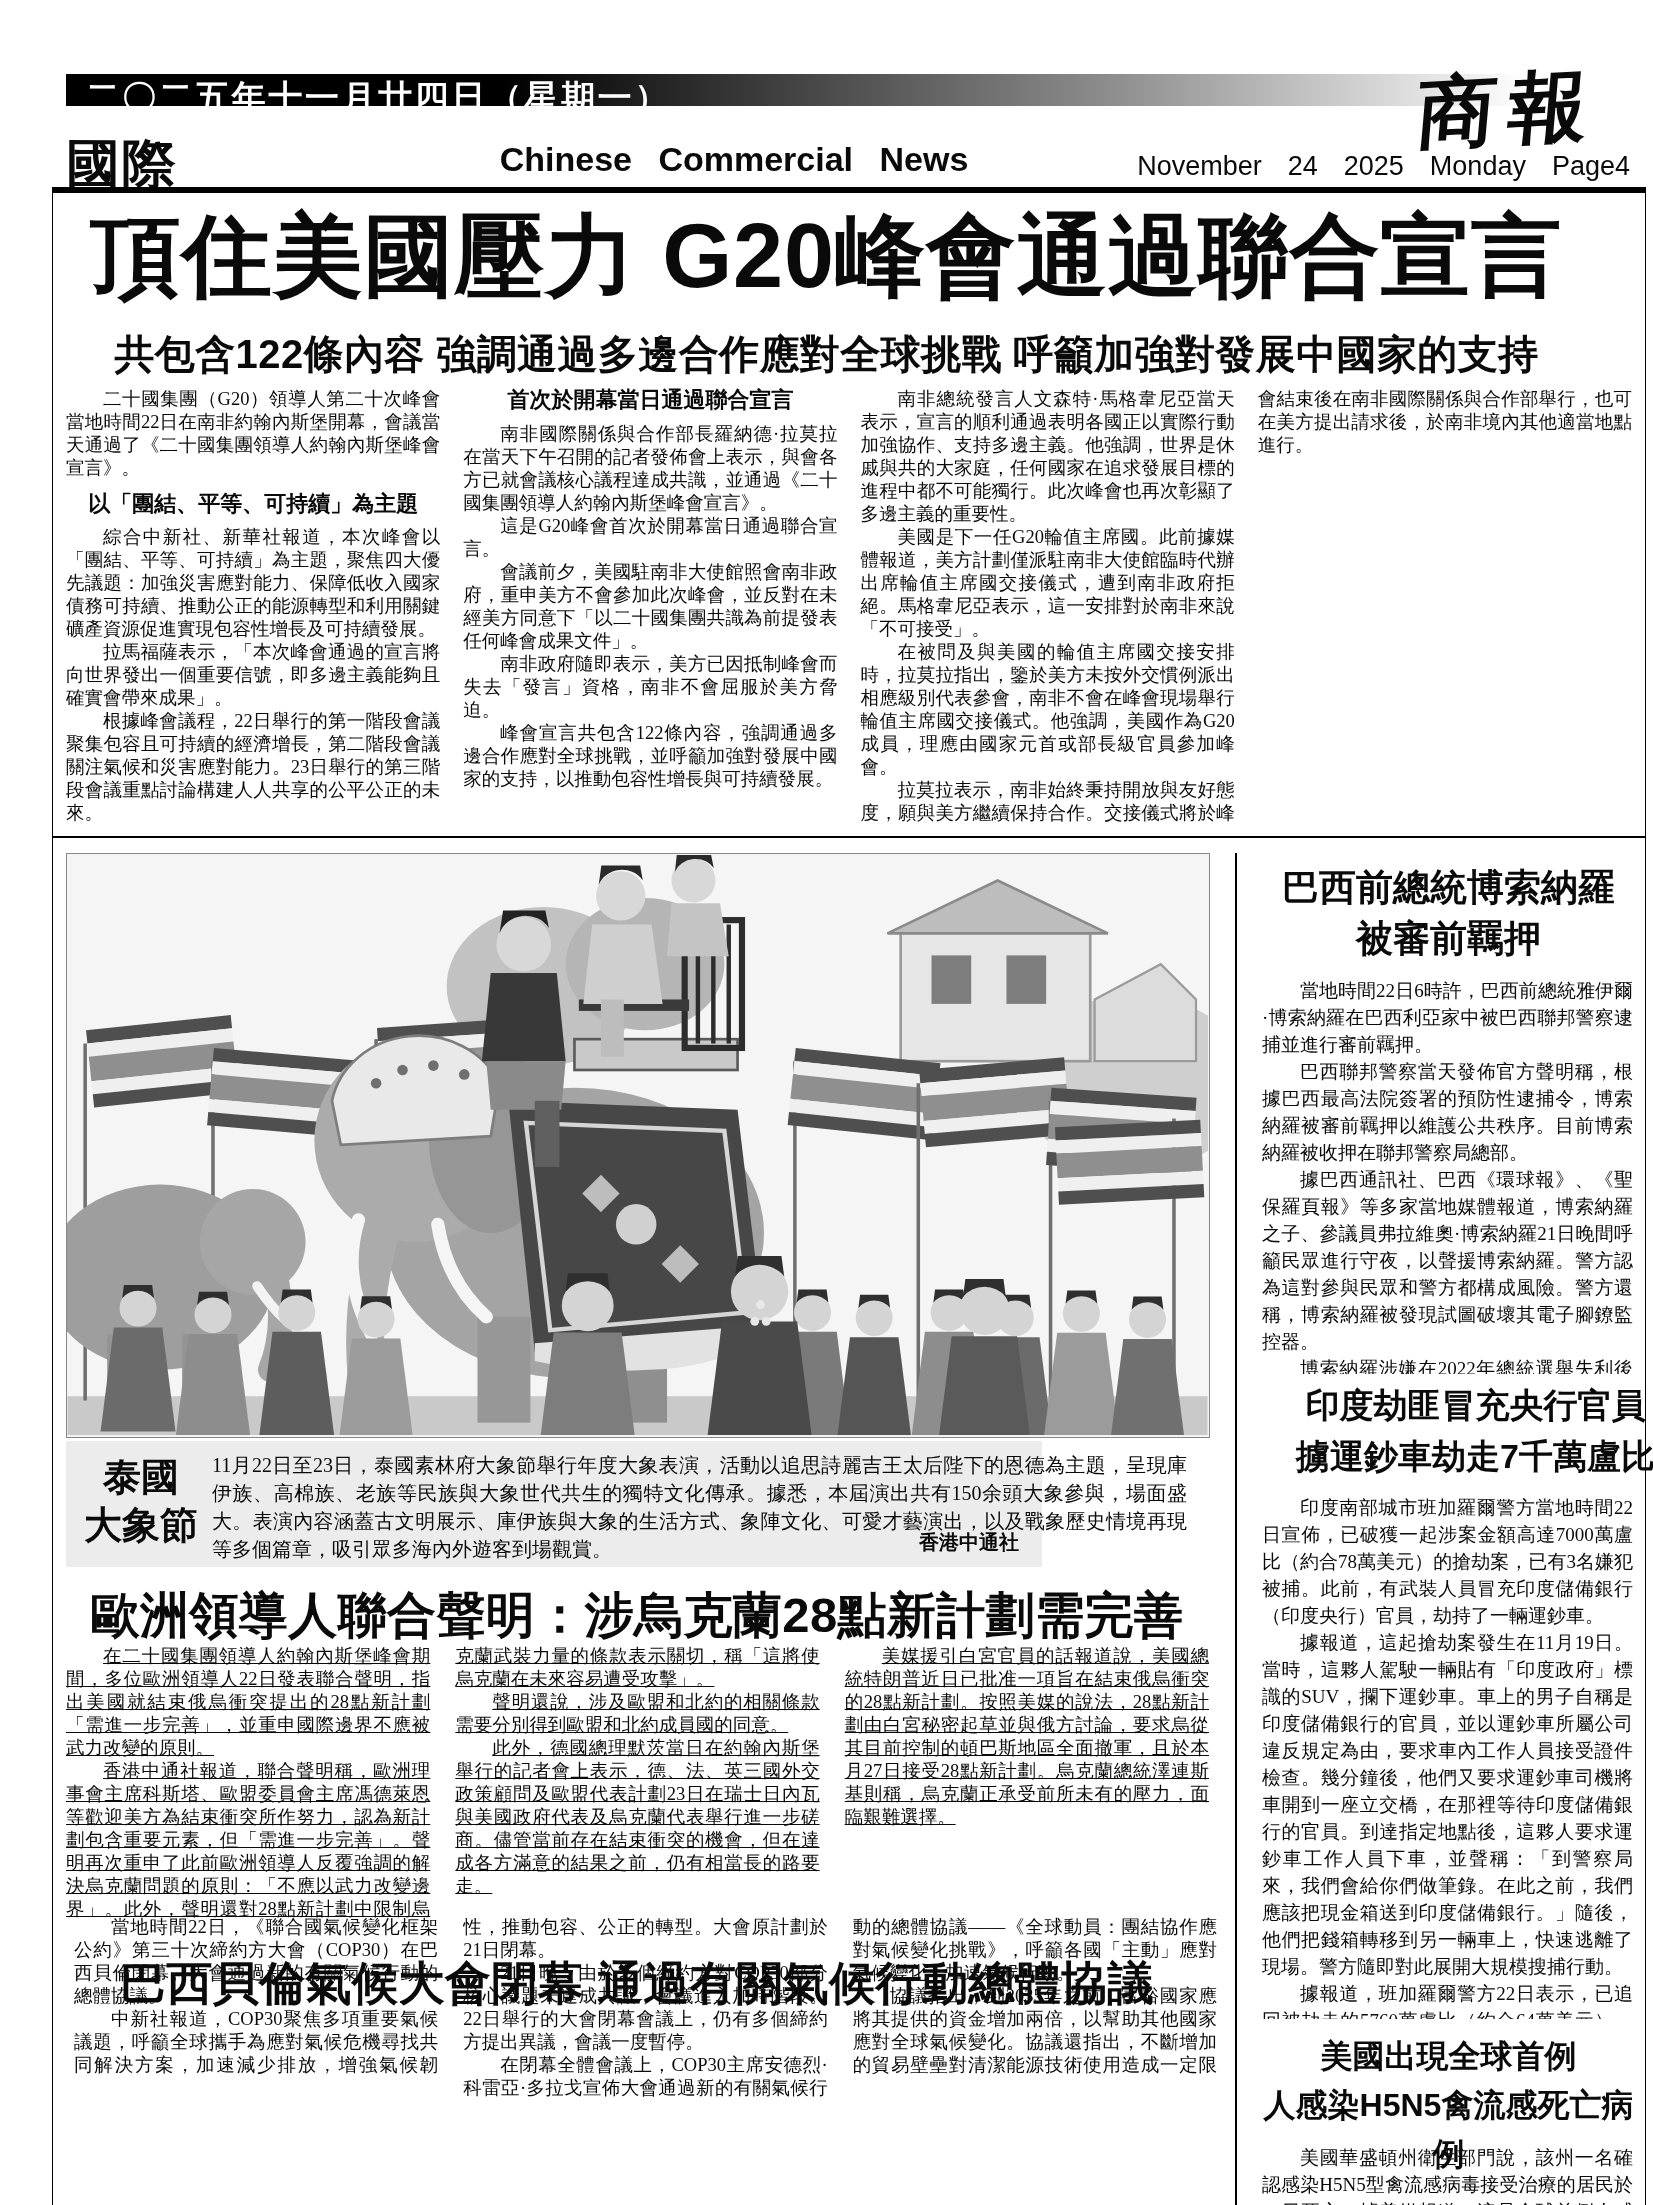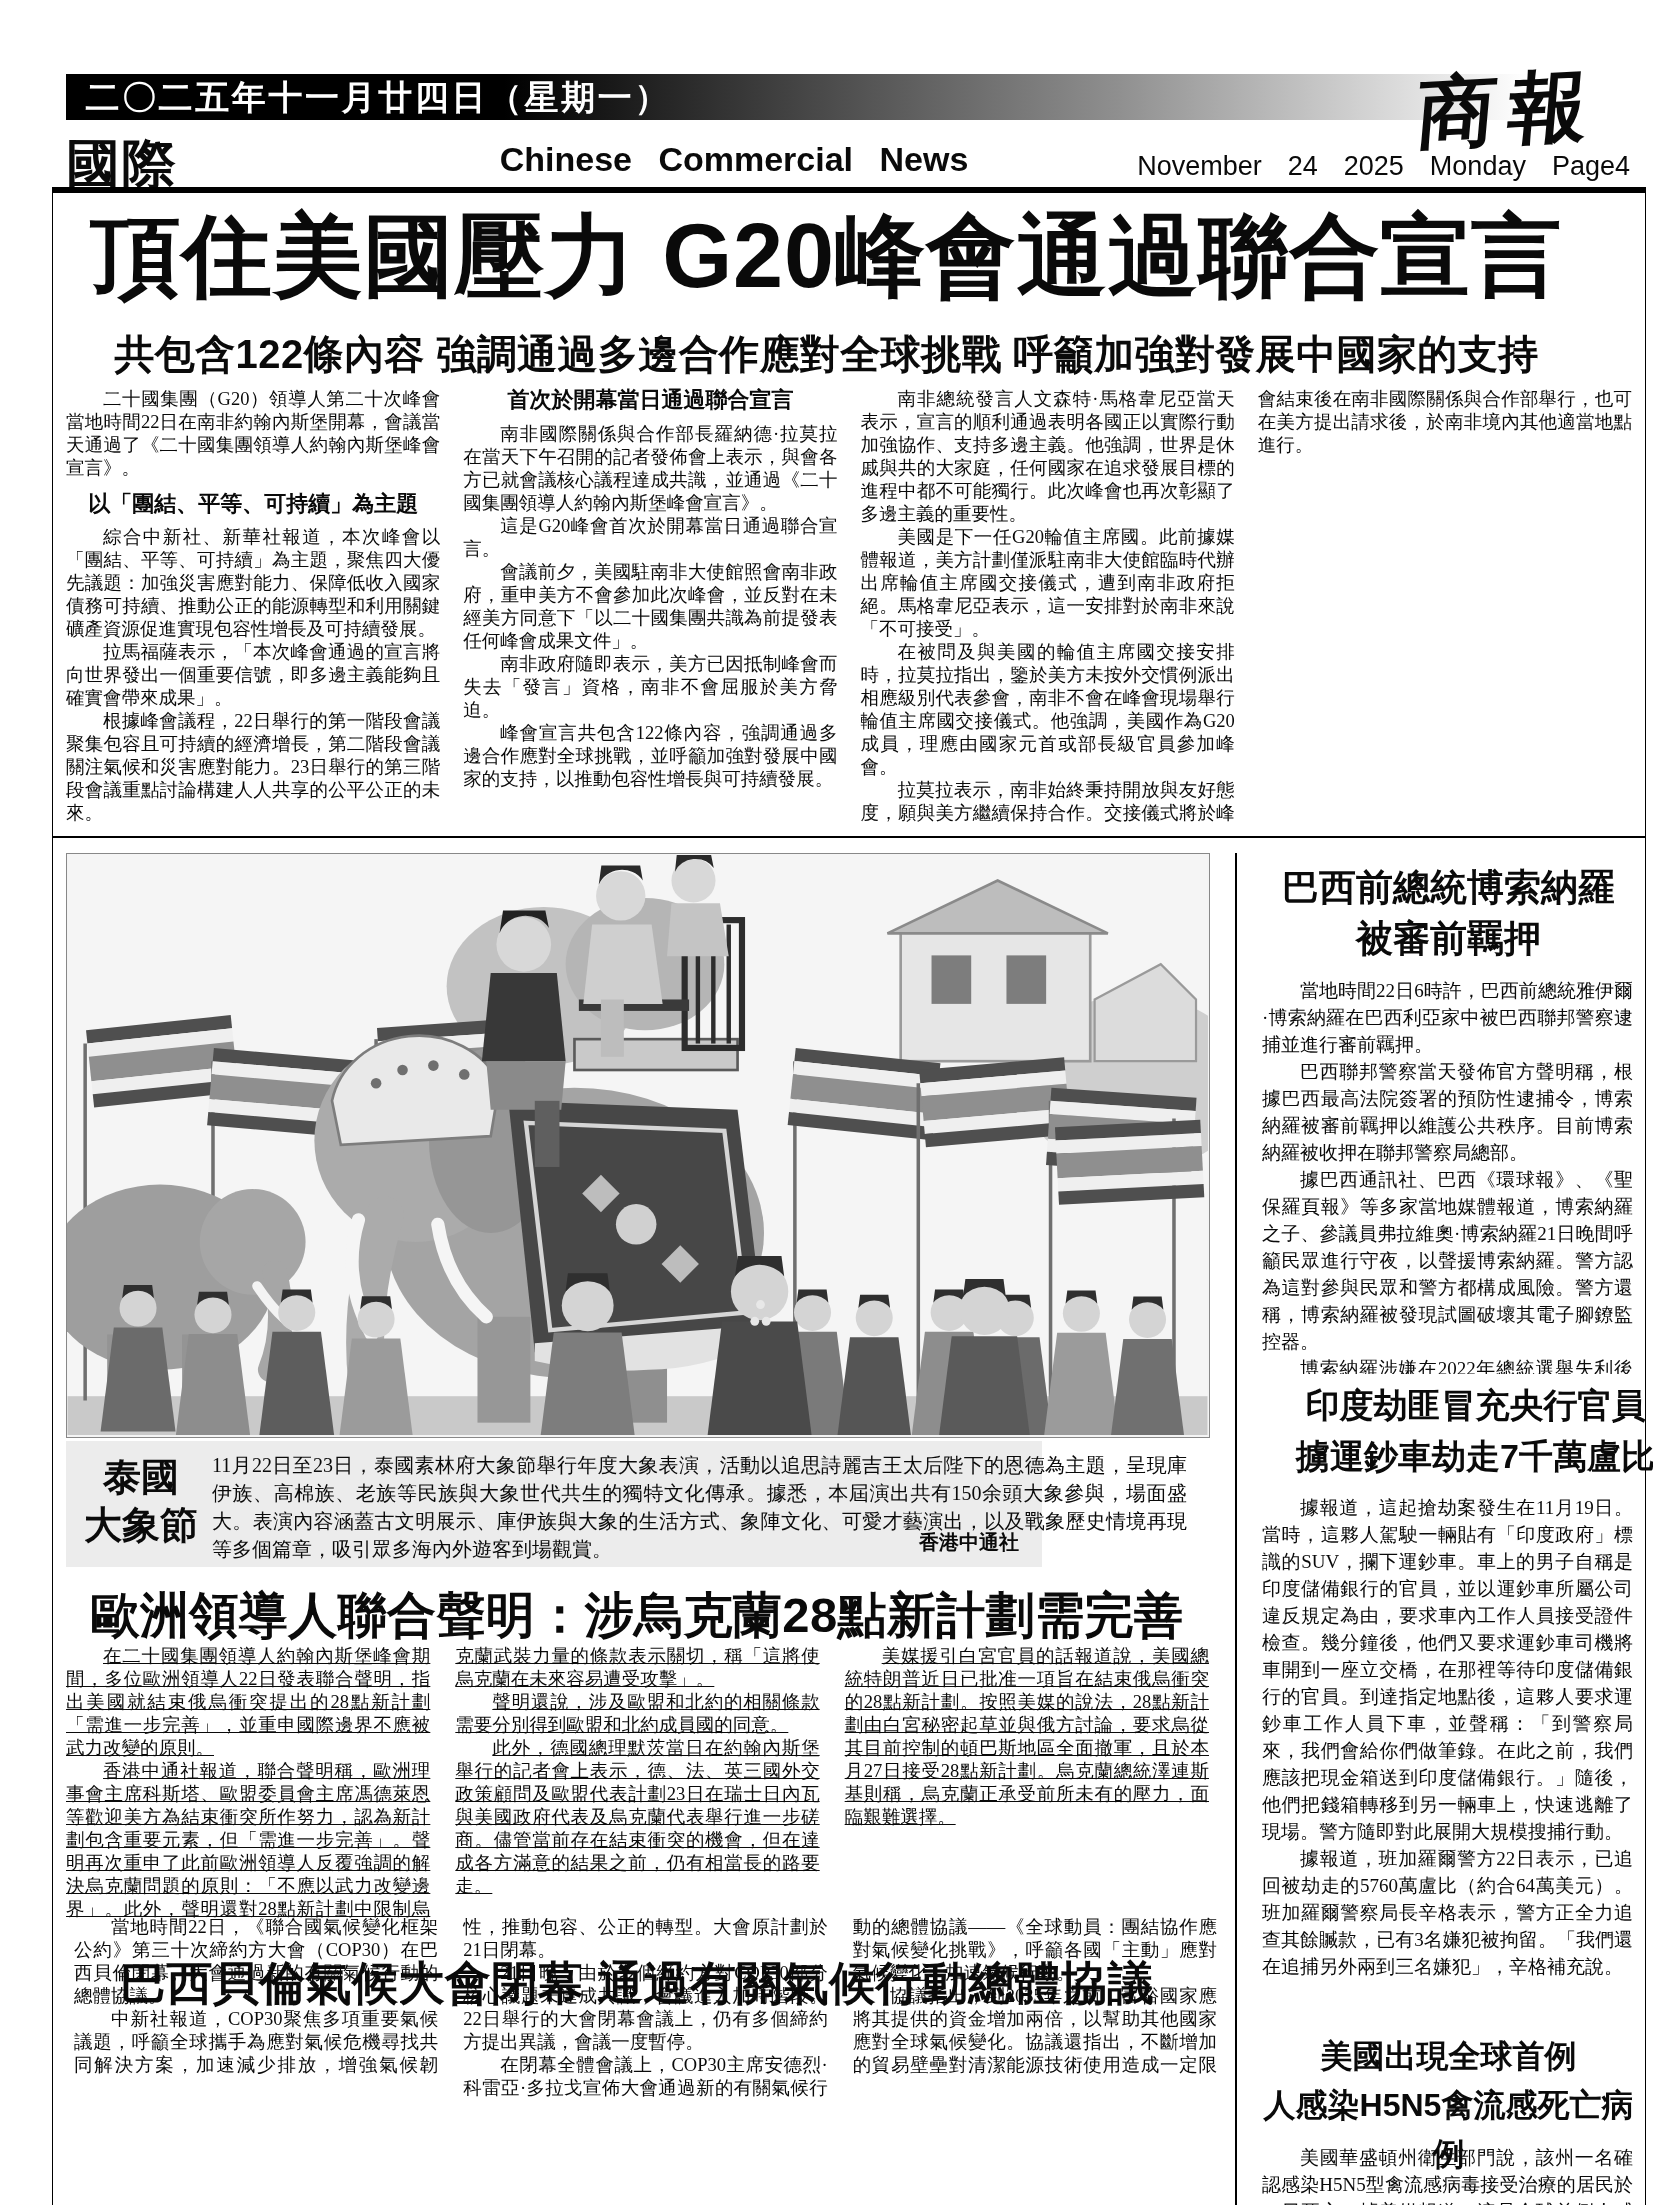--- a/index.html
+++ b/index.html
@@ -1,21 +1,21 @@
 <!DOCTYPE html>
 <html style="font-size:7px"><head>
 <meta charset="utf-8">
 <style>
   html,body{margin:0;padding:0;background:#ffffff;}
   body{width:1654px;height:2911px;font-family:"Liberation Serif",serif;color:#0a0a0a;}
   .page{position:relative;width:1654px;height:2911px;background:#fff;overflow:hidden;}
   .abs{position:absolute;}
 
   
-  .date-bar{left:66px;top:74px;width:1460px;height:46px;
+  .date-bar{left:66px;top:74px;width:1460px;height:32px;
     background:linear-gradient(to right,#000 0%,#000 30%,#8f8f8f 72%,#f2f2f2 97%,#fff 100%);}
   .date-bar span{display:block;color:#fff;font-family:"Liberation Sans",sans-serif;
     font-weight:bold;font-size:34px;line-height:46px;padding-left:19.4px;letter-spacing:2.6px;}
   .brand{left:1418px;top:56px;width:229px;font-family:"Liberation Serif",serif;
     font-weight:bold;font-size:79px;letter-spacing:11.5px;transform:skewX(-8deg) rotate(-3deg);}
   .section-label{left:66px;top:129px;font-family:"Liberation Sans",sans-serif;
     font-weight:900;font-size:54px;letter-spacing:1.8px;}
   .english-title{left:198px;top:140px;width:1072px;text-align:center;
     font-family:"Liberation Sans",sans-serif;font-weight:bold;font-size:34px;word-spacing:17px;}
   .date-en{right:24px;top:151px;width:750px;text-align:right;
@@ -298,20 +298,21 @@
       </div>
 
   </div>
 
   <div id="india-hl" class="abs side-headline">
     <div>印度劫匪冒充央行官員</div>
     <div>擄運鈔車劫走7千萬盧比</div>
   </div>
   <div id="india-body" class="abs side-body">
     <div>
+        <p class="bp">印度南部城市班加羅爾警方當地時間22日宣佈，已破獲一起涉案金額高達7000萬盧比（約合78萬美元）的搶劫案，已有3名嫌犯被捕。此前，有武裝人員冒充印度儲備銀行（印度央行）官員，劫持了一輛運鈔車。</p>
         <p class="bp">據報道，這起搶劫案發生在11月19日。當時，這夥人駕駛一輛貼有「印度政府」標識的SUV，攔下運鈔車。車上的男子自稱是印度儲備銀行的官員，並以運鈔車所屬公司違反規定為由，要求車內工作人員接受證件檢查。幾分鐘後，他們又要求運鈔車司機將車開到一座立交橋，在那裡等待印度儲備銀行的官員。到達指定地點後，這夥人要求運鈔車工作人員下車，並聲稱：「到警察局來，我們會給你們做筆錄。在此之前，我們應該把現金箱送到印度儲備銀行。」隨後，他們把錢箱轉移到另一輛車上，快速逃離了現場。警方隨即對此展開大規模搜捕行動。</p>
         <p class="bp">據報道，班加羅爾警方22日表示，已追回被劫走的5760萬盧比（約合64萬美元）。班加羅爾警察局長辛格表示，警方正全力追查其餘贓款，已有3名嫌犯被拘留。「我們還在追捕另外兩到三名嫌犯」，辛格補充說。</p>
       </div>
 
   </div>
 
   <div id="h5n5-hl" class="abs side-headline">
     <div>美國出現全球首例</div>
     <div>人感染H5N5禽流感死亡病例</div>
   </div>

